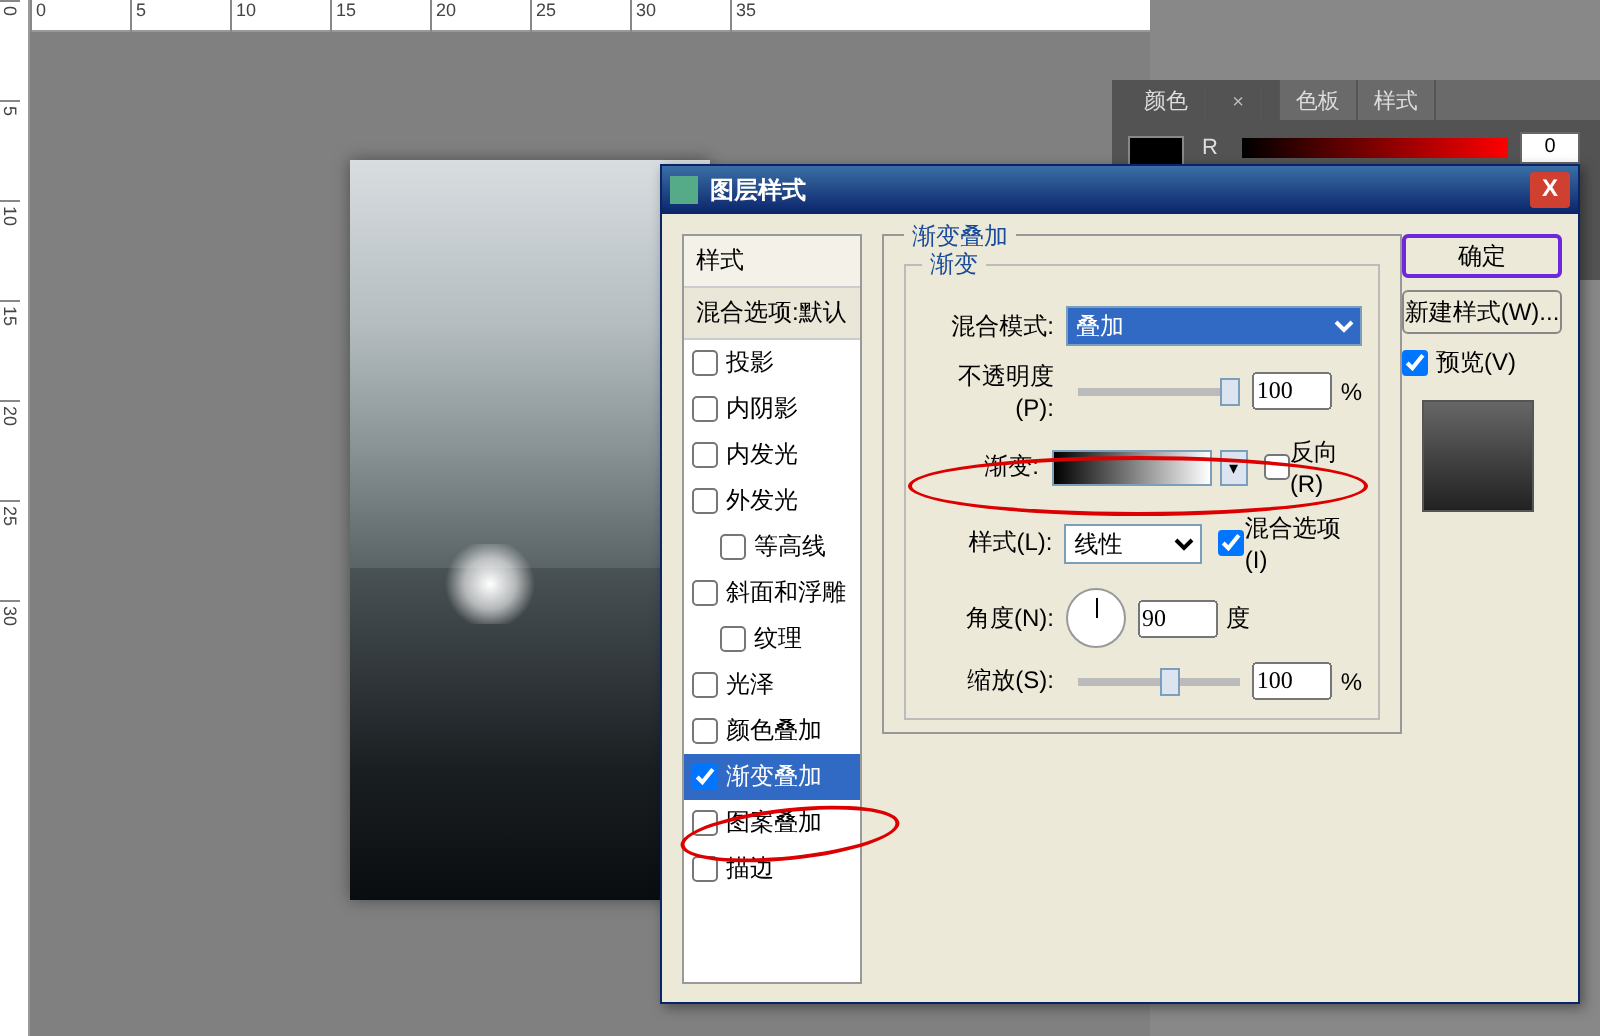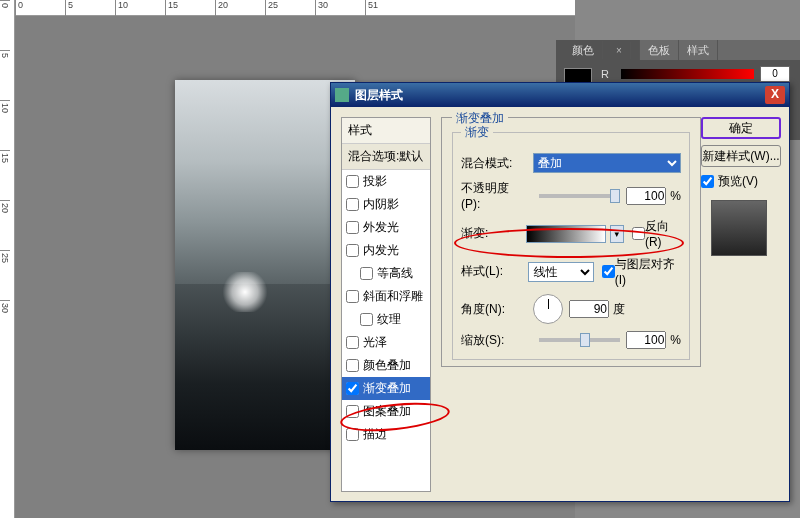--- a/index.html
+++ b/index.html
@@ -43,25 +43,25 @@
   .styles-col .active { background: #316ac5; color: #fff; }
   .red-ellipse { position: absolute; border: 2px solid #d00; border-radius: 50%; pointer-events: none; }
   .e1 { left: 340px; top: 404px; width: 110px; height: 26px; transform: rotate(-6deg); }
   .e2 { left: 454px; top: 228px; width: 230px; height: 30px; }
 
   .settings { position: absolute; left: 110px; top: 34px; width: 260px; height: 250px; border: 1px solid #999; background: #ece9d8; padding: 6px 10px; }
   .settings .grp-title { color: #1a4b9b; position: absolute; top: -8px; left: 10px; background: #ece9d8; padding: 0 4px; }
   .settings fieldset { border: 1px solid #bbb; padding: 12px 8px 2px; height: 100%; position: relative; }
   .settings legend { color: #1a4b9b; padding: 0 4px; }
   .row { display: flex; align-items: center; margin-bottom: 7px; }
-  .row .lbl { width: 72px; text-align: left; padding-right: 6px; }
+  .row .lbl { width: 72px; text-align: right; padding-right: 6px; }
   .row select, .row input[type=text] { height: 20px; border: 1px solid #7b9ebd; background: #fff; font-size: 12px; }
   .row .wide { flex: 1; }
   .hlsel { background: #316ac5 !important; color: #fff; }
-  .numbox { width: 40px; text-align: right; }
+  .numbox { width: 40px; text-align: left; font-family: Liberation Serif, serif; }
   .pct { margin-left: 4px; }
   .grad-prev { width: 90px; height: 18px; background: linear-gradient(to right,#000,#fff); border: 1px solid #7b9ebd; margin-right: 4px; }
   .dd { width: 16px; height: 18px; border: 1px solid #7b9ebd; background: #dce4f0; text-align: center; line-height: 16px; font-size: 9px; }
   .angle-dial { width: 30px; height: 30px; border: 1px solid #999; border-radius: 50%; background: #fff; position: relative; margin-right: 6px; }
   .angle-dial::after { content: ""; position: absolute; left: 50%; top: 4px; width: 1px; height: 10px; background: #000; }
   .slider { flex: 1; height: 4px; background: #bbb; position: relative; margin: 0 6px; }
   .slider .thumb { position: absolute; top: -5px; width: 10px; height: 14px; background: #dce4f0; border: 1px solid #7b9ebd; }
   .t100 { right: 0; }
   .tmid { left: 50%; }
 
@@ -92,21 +92,21 @@
   </div>
 </div>
 <div class="ruler-h">
   <span>0</span>
     <span>5</span>
     <span>10</span>
     <span>15</span>
     <span>20</span>
     <span>25</span>
     <span>30</span>
-    <span>51</span>
+    <span>35</span>
 </div>
 
 <div class="panels">
   <div class="panel-tabs">
     <span class="active"><span>颜色</span> <span class="x">×</span></span>
     <span>色板</span>
     <span>样式</span>
   </div>
   <div class="color-swatch"></div>
   <div class="color-sliders">
@@ -138,25 +138,25 @@
     <div class="item">
         <input type="checkbox" style="">
         <span>投影</span>
       </div>
     <div class="item">
         <input type="checkbox" style="">
         <span>内阴影</span>
       </div>
     <div class="item">
         <input type="checkbox" style="">
+        <span>内发光</span>
+      </div>
+    <div class="item">
+        <input type="checkbox" style="">
         <span>外发光</span>
-      </div>
-    <div class="item">
-        <input type="checkbox" style="">
-        <span>内发光</span>
       </div>
     <div class="item sub">
         <input type="checkbox" style="">
         <span>等高线</span>
       </div>
     <div class="item">
         <input type="checkbox" style="">
         <span>斜面和浮雕</span>
       </div>
     <div class="item sub">
@@ -205,21 +205,21 @@
         <span class="lbl">渐变:</span>
         <div class="grad-prev"></div>
         <div class="dd">▾</div>
         <input type="checkbox" style="margin-left: 8px;">
         <span>反向(R)</span>
       </div>
       <div class="row">
         <span class="lbl">样式(L):</span>
         <select style="width:70px"><option>线性</option></select>
         <input type="checkbox" checked="" style="margin-left: 8px;">
-        <span>与图层对齐(I)</span>
+        <span>混合选项(I)</span>
       </div>
       <div class="row">
         <span class="lbl">角度(N):</span>
         <div class="angle-dial"></div>
         <input class="numbox" value="90" style="">
         <span class="pct">度</span>
       </div>
       <div class="row">
         <span class="lbl">缩放(S):</span>
         <div class="slider">

